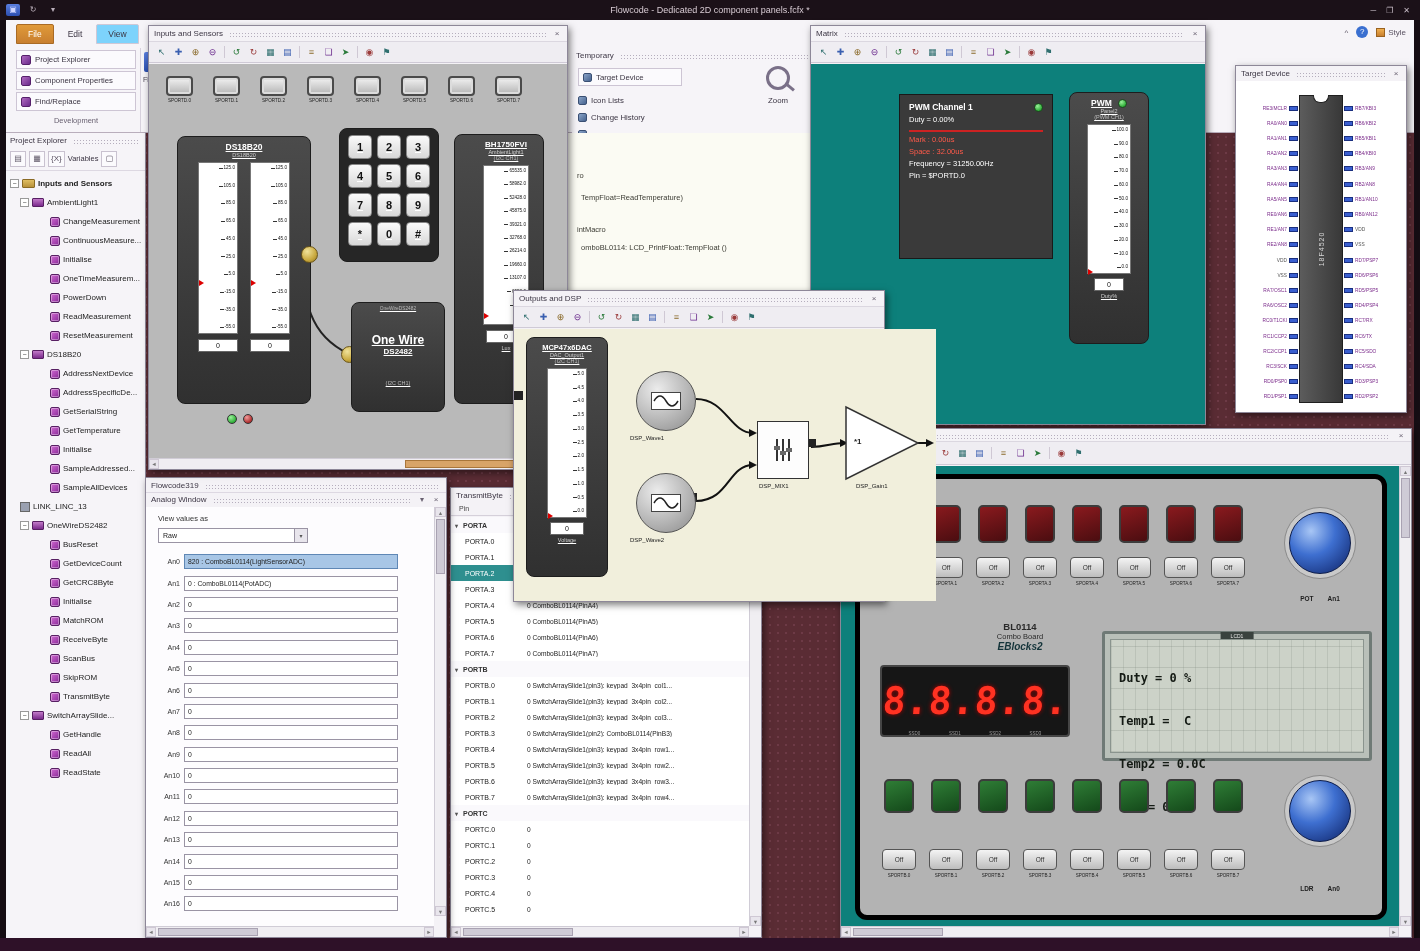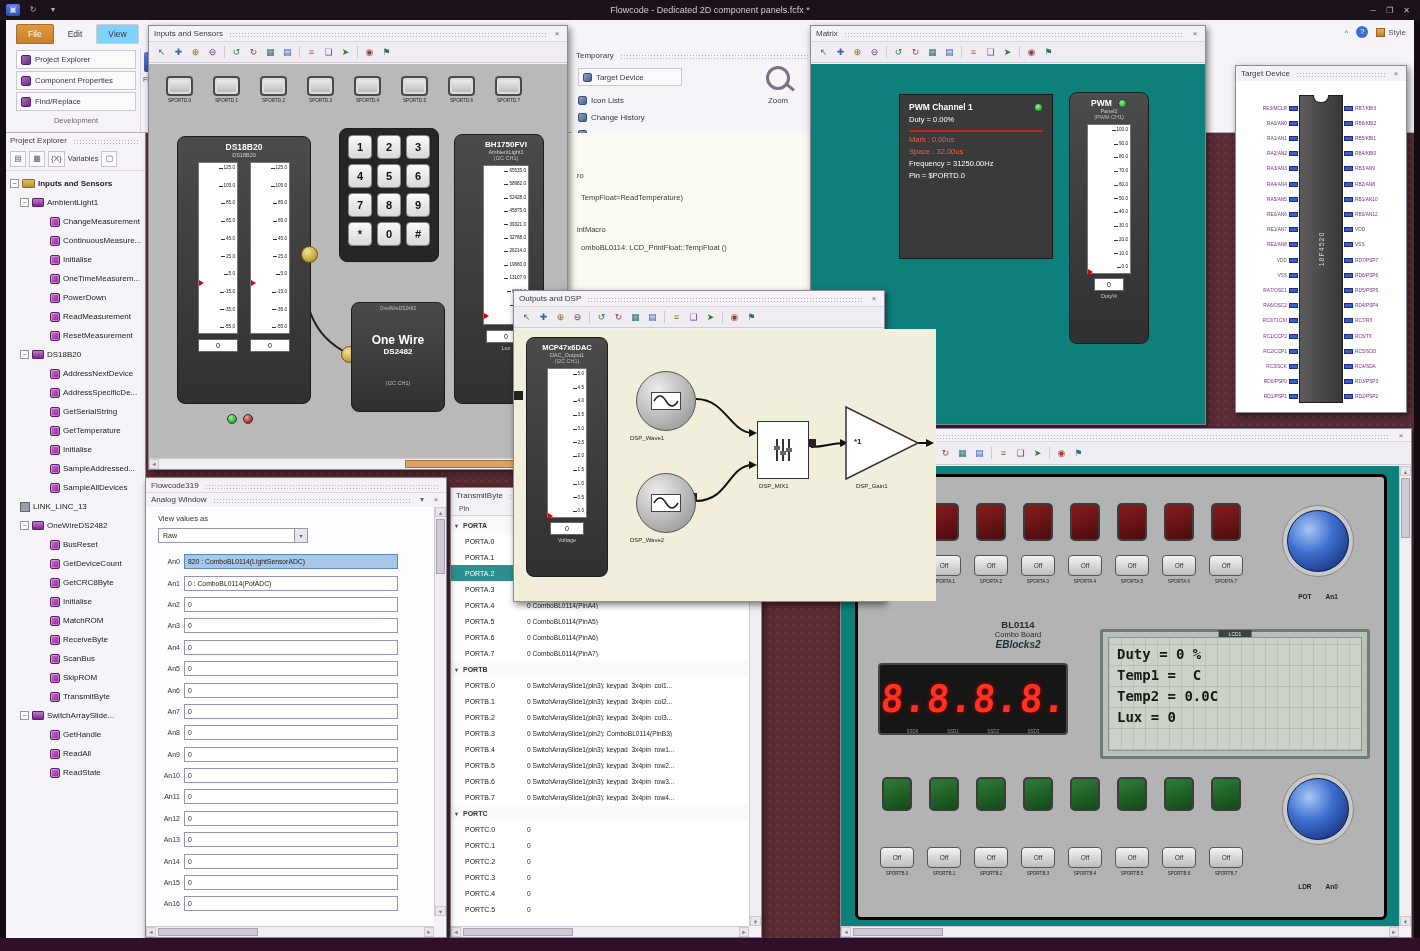--- a/index.html
+++ b/index.html
@@ -57,21 +57,21 @@
   
   .win { position:absolute; background:#f4f2f6; border:1px solid #8d8798; box-shadow:2px 3px 7px rgba(0,0,0,.5); }
   .wtitle { display:flex; align-items:center; gap:4px; height:15px; padding:0 5px; font-size:8px; color:#3c3644; }
   .wbtn { font-size:8px; color:#6a6272; width:10px; text-align:center; }
   .toolbar { height:22px; background:#efedf2; border-top:1px solid #dbd7e0; border-bottom:1px solid #cfcad6; display:flex; align-items:center; padding:0 4px; }
   .tbi { width:15px; height:15px; margin:0 1px; border-radius:2px; display:flex; align-items:center; justify-content:center; font-size:9px; }
   .tbi.t0{color:#2f6f6f}.tbi.t1{color:#3a5fb0}.tbi.t2{color:#8a6a2a}.tbi.t3{color:#6a2a8c}.tbi.t4{color:#2a7a3a}.tbi.t5{color:#9a3a3a}
   .tbsep { width:1px; height:12px; background:#cfc8d4; margin:0 3px; }
 
   
-  .comp { position:absolute; background:linear-gradient(#4b4b4b,#303030); border:1px solid #1d1d1d; border-radius:8px; color:#fff; text-align:center; }
+  .comp { position:absolute; background:linear-gradient(#4b4b4b,#303030); border:1px solid #1d1d1d; border-radius:8px; color:#fff; text-align:center;text-decoration:underline; }
   .comp-title { font-size:8.5px; font-weight:bold; margin-top:5px; }
   .comp-sub { font-size:5.5px; color:#cfcfcf; }
   .comp-chan { font-size:5.5px; color:#bdbdbd; }
   .scale { position:relative; background:#fff; border:1px solid #777; display:flex; flex-direction:column; justify-content:space-between; padding:3px 2px; }
   .tickrow { display:flex; align-items:center; justify-content:flex-end; gap:1px; }
   .tickmark { width:4px; border-top:1px solid #333; }
   .tickval { font-size:4.6px; color:#111; line-height:1; }
   .scale-marker { position:absolute; left:0; width:0; height:0; border-top:3px solid transparent; border-bottom:3px solid transparent; border-left:5px solid #d00; }
   .valbox { background:#fff; border:1px solid #666; color:#111; font-size:7px; text-align:center; height:13px; line-height:12px; }
   .unit { font-size:5.5px; color:#cfcfcf; margin-top:2px; }
@@ -123,41 +123,41 @@
   
   .dg-row { display:flex; align-items:center; height:16px; font-size:7px; color:#222; padding-left:4px; }
   .dg-row.grp { font-weight:bold; color:#333; background:#faf9fc; }
   .dg-row.hl { background:var(--highlight_row,#2e8f8f); color:#fff; }
   .dg-arrow { width:8px; font-size:6px; color:#555; }
   .dg-lbl { width:72px; padding-left:10px; white-space:nowrap; }
   .dg-row.grp .dg-lbl { padding-left:0; }
   .dg-val { flex:1; white-space:nowrap; overflow:hidden; font-size:6.6px; }
 
   
-  .board { position:absolute; background:var(--board_gray,#b3b3b3); border:3px solid #000000; border-radius:6px;padding-left:40px; }
+  .board { position:absolute; background:var(--board_gray,#b3b3b3); border:5px solid #000000; border-radius:12px;padding-left:40px; }
   .led { border-radius:5px; border:2px solid #3c3c3c; }
   .led.red { width:30px; height:38px; background:linear-gradient(160deg,#8a1a1e,#4a0d10); }
   .led.green { width:30px; height:34px; background:linear-gradient(160deg,#2f7d36,#14491a); }
   .ledrow { position:absolute; display:flex; gap:17px; }
   .btnrow { position:absolute; display:flex; gap:13px; }
   .eb-cell { width:34px; text-align:center; }
   .eb-btn { width:34px; height:21px; background:linear-gradient(#f4f4f4,#bdbdbd); border:1px solid #555; border-radius:4px; font-size:6.5px; color:#333; line-height:19px; }
   .eb-lbl { font-size:4.6px; color:#1d1d1d; margin-top:3px; }
   .knob-ring { position:absolute; border-radius:50%; background:#c9c9c9; border:1px solid #8a8a8a; padding:4px; }
   .knob { width:62px; height:62px; border-radius:50%; background:radial-gradient(circle at 35% 30%,#a8c6f5,var(--knob_blue,#3e6fd0) 42%,#16307a 88%); border:1px solid #0c1c4a; }
   .knob-lbls { position:absolute; display:flex; gap:14px; justify-content:center; font-size:6.5px; font-weight:bold; color:#1d1d1d; }
   .sevenseg { position:absolute; background:#161616; border:2px solid #454545; border-radius:4px; display:flex; align-items:center; justify-content:space-evenly; }
   .ssd { font-family:"DejaVu Sans Mono", monospace; font-weight:bold; font-size:38px; color:#ff3222; text-shadow:0 0 4px #a00; transform:skewX(-5deg); }
   .ssd-lbls { position:absolute; display:flex; justify-content:space-evenly; font-size:4.5px; color:#9a9a9a; }
   .lcd { position:absolute; background:#b9c0b9; border:3px solid #6f7a76; border-radius:3px; }
   .lcd-inner { position:absolute; inset:5px; background:#ccd2c8; border:1px solid #8a948e;
     background-image:repeating-linear-gradient(0deg, rgba(110,120,110,.22) 0 1px, transparent 1px 21px),
                      repeating-linear-gradient(90deg, rgba(110,120,110,.18) 0 1px, transparent 1px 12px);
     padding:6px 8px; }
-  .lcd-line { font-family:"DejaVu Sans Mono", monospace; font-weight:bold; font-size:14px; color:#141a14; line-height:21px; white-space:pre; }
+  .lcd-line { font-family:"DejaVu Sans Mono", monospace; font-weight:bold; font-size:12px; color:#141a14; line-height:21px; white-space:pre;margin-top:22px; }
   .lcd-tab { position:absolute; top:-2px; left:50%; transform:translateX(-50%); background:#39423e; color:#e8e8e8; font-size:5px; padding:1px 10px; }
   .brand1 { font-size:9.5px; font-weight:bold; color:#2a2a2a; }
   .brand2 { font-size:7.5px; color:#2a2a2a; }
   .brand3 { font-size:10px; font-weight:bold; font-style:italic; color:#14343a; }
 
   
   .pe { position:absolute; left:6px; top:133px; width:140px; height:805px; background:#f6f4f8; border-right:1px solid #8d8798; }
   .pe-toolbar { display:flex; align-items:center; gap:3px; height:24px; padding:0 4px; border-bottom:1px solid #ddd8e2; }
   .pe-chip { min-width:16px; height:16px; border:1px solid #c9c2d0; background:#fbfafd; font-size:8px; color:#5a5262; display:flex; align-items:center; justify-content:center; padding:0 2px; }
   .pe-varlbl { font-size:7.5px; color:#3a3442; }

